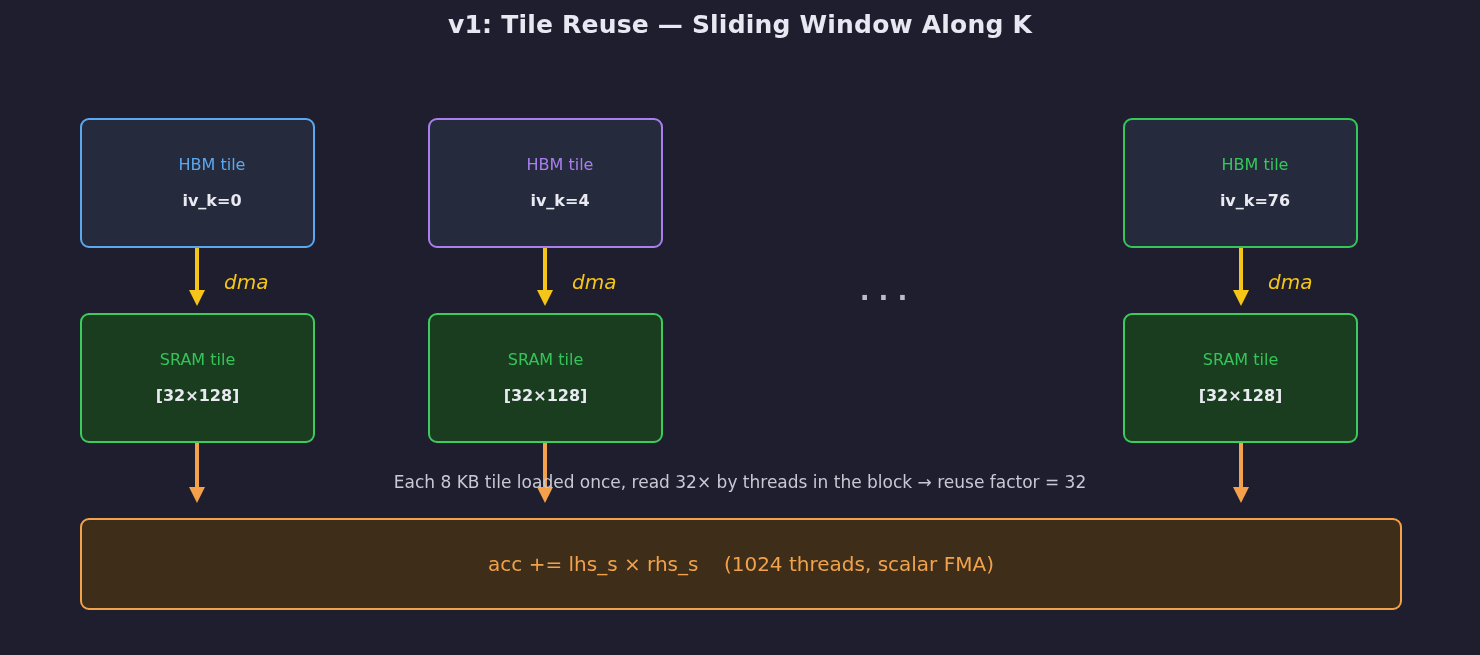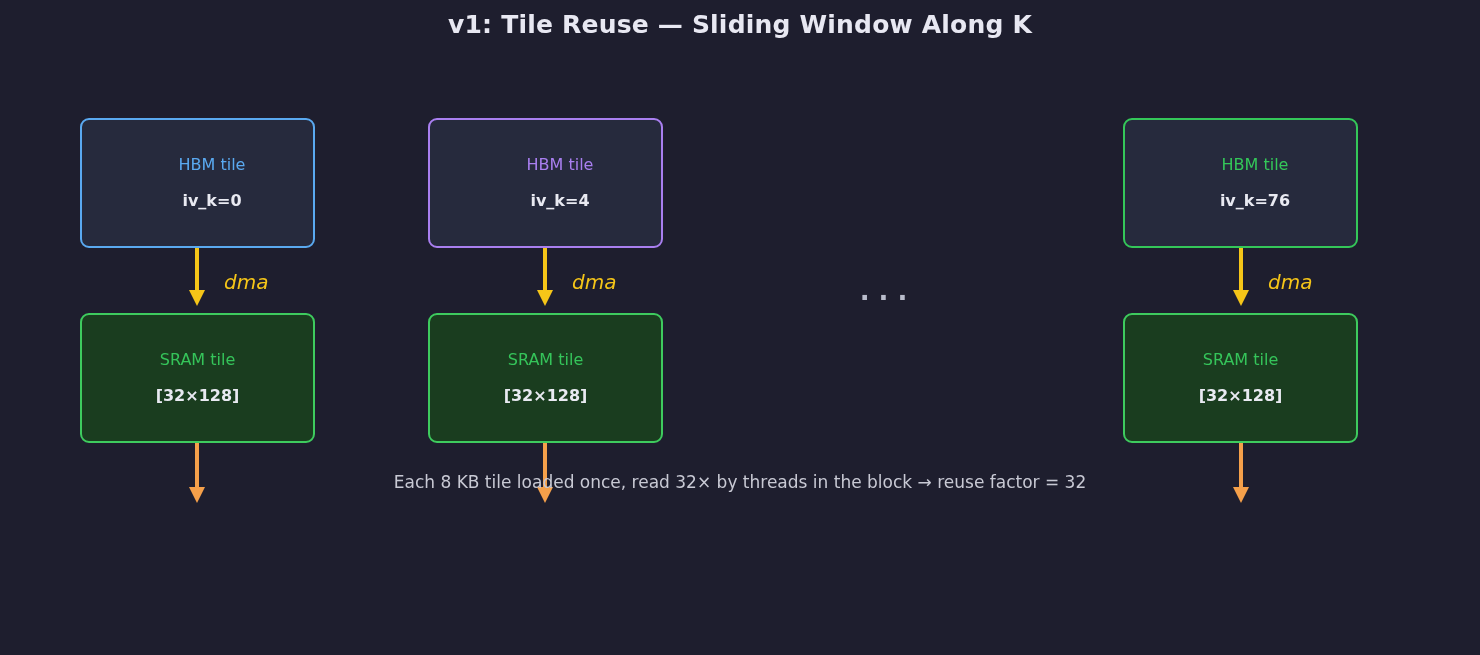--- a/index.html
+++ b/index.html
@@ -237,14 +237,17 @@
 
   <div class="arrow arrow-acc-2">
     <svg width="26" height="62" viewBox="0 0 26 62">
       <line x1="13" y1="0" x2="13" y2="46" stroke="#f5a04a" stroke-width="4"></line>
       <polygon points="13,60 5,44 21,44" fill="#f5a04a"></polygon>
     </svg>
   </div>
 
   <div class="caption">Each 8 KB tile loaded once, read 32× by threads in the block  →  reuse factor = 32</div>
 
+  <div class="accumulator">
+    <span>acc += lhs_s × rhs_s    (1024 threads, scalar FMA)</span>
+  </div>
 
 </div>
 
 </body></html>

